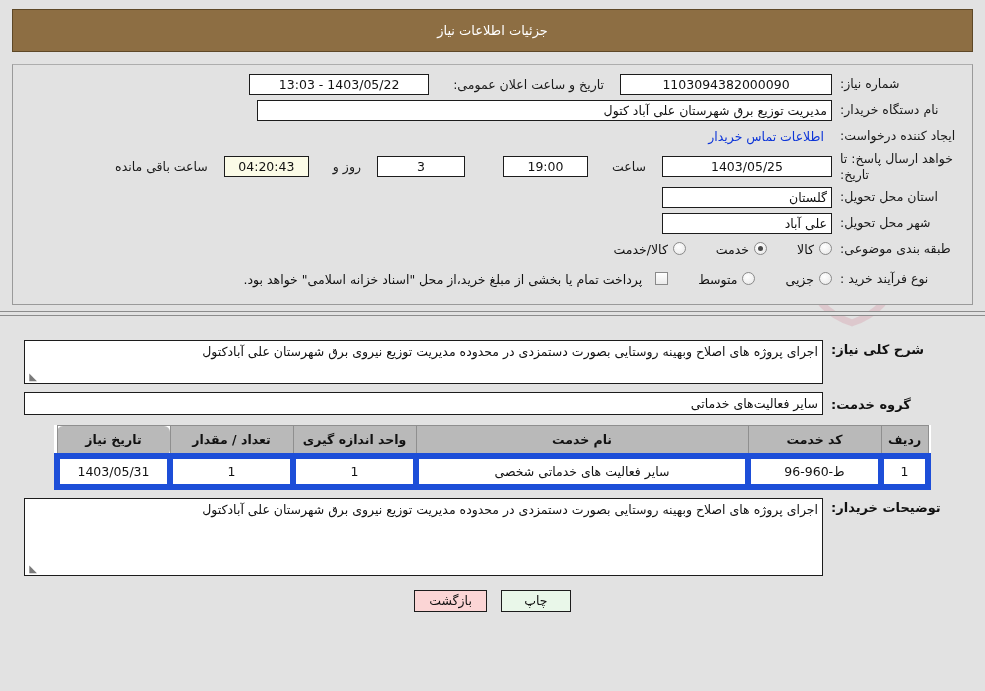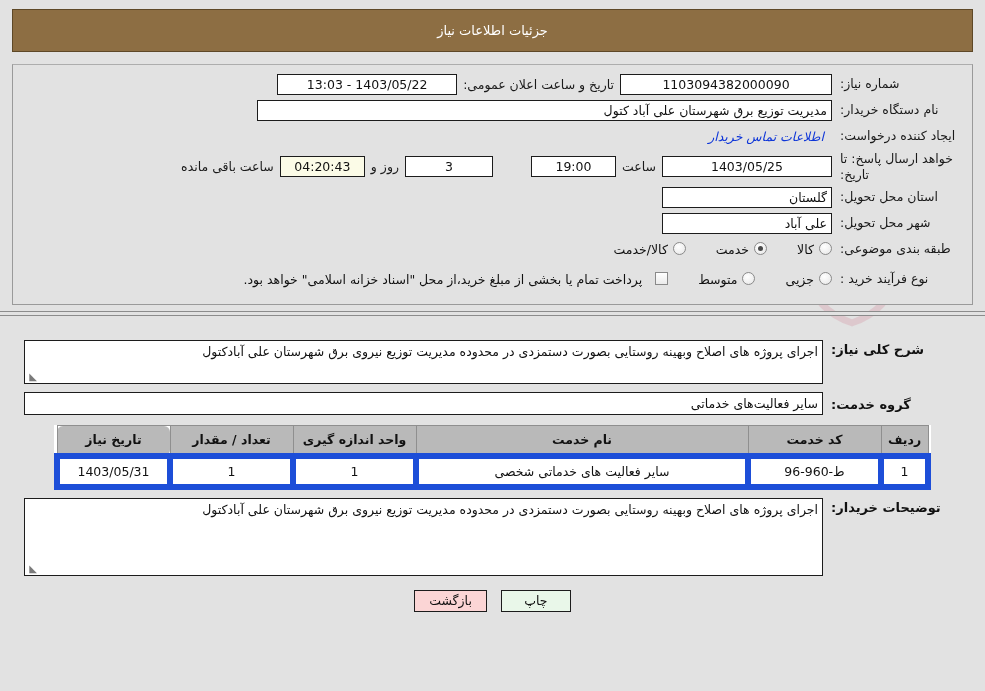--- a/index.html
+++ b/index.html
@@ -125,31 +125,31 @@
   .w-creator  { width: 575px; }
   .w-date     { width: 170px; }
   .w-time     { width: 85px; }
   .w-days     { width: 88px; }
   .w-count    { width: 85px; }
   .w-prov     { width: 170px; }
   .w-announce { width: 180px; }
 
   .inline-txt {
     font-size: 12.5px;
-    padding: 0 6px;
+    padding: 0 16px;
     white-space: nowrap;
     color: #1a1a1a;
+    margin-left: 8px;
   }
   .link {
     color: #0d35d8;
     font-size: 12.5px;
     padding: 0 8px;
     white-space: nowrap;
     cursor: pointer;
-    font-style: italic;
   }
 
   
   .radio-grp {
     display: flex;
     align-items: center;
     gap: 0;
   }
   .radio-item {
     display: flex;

